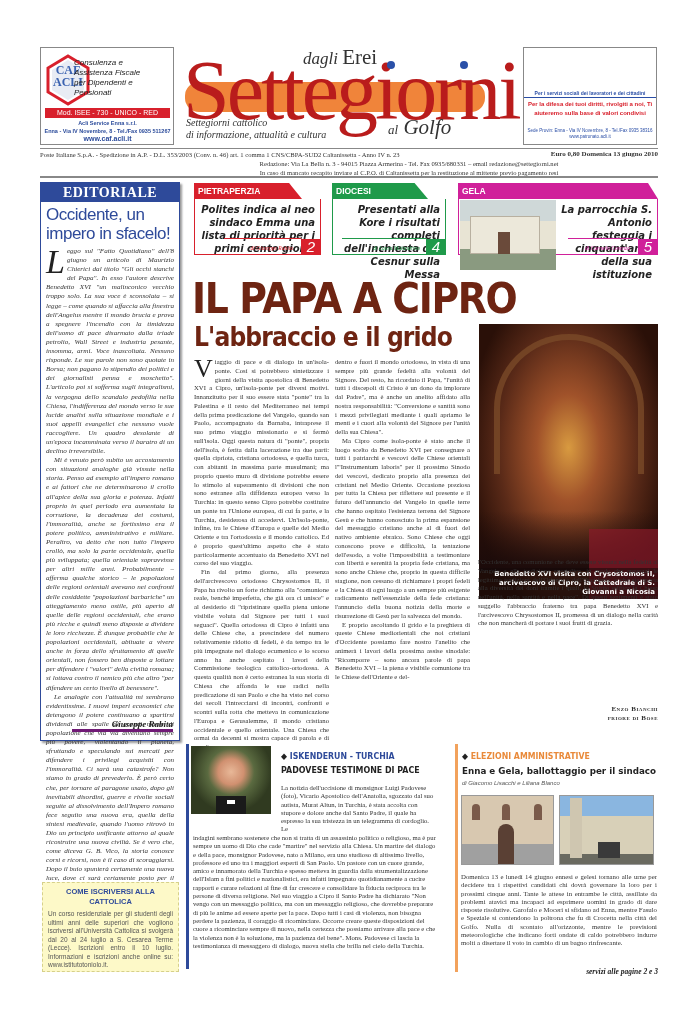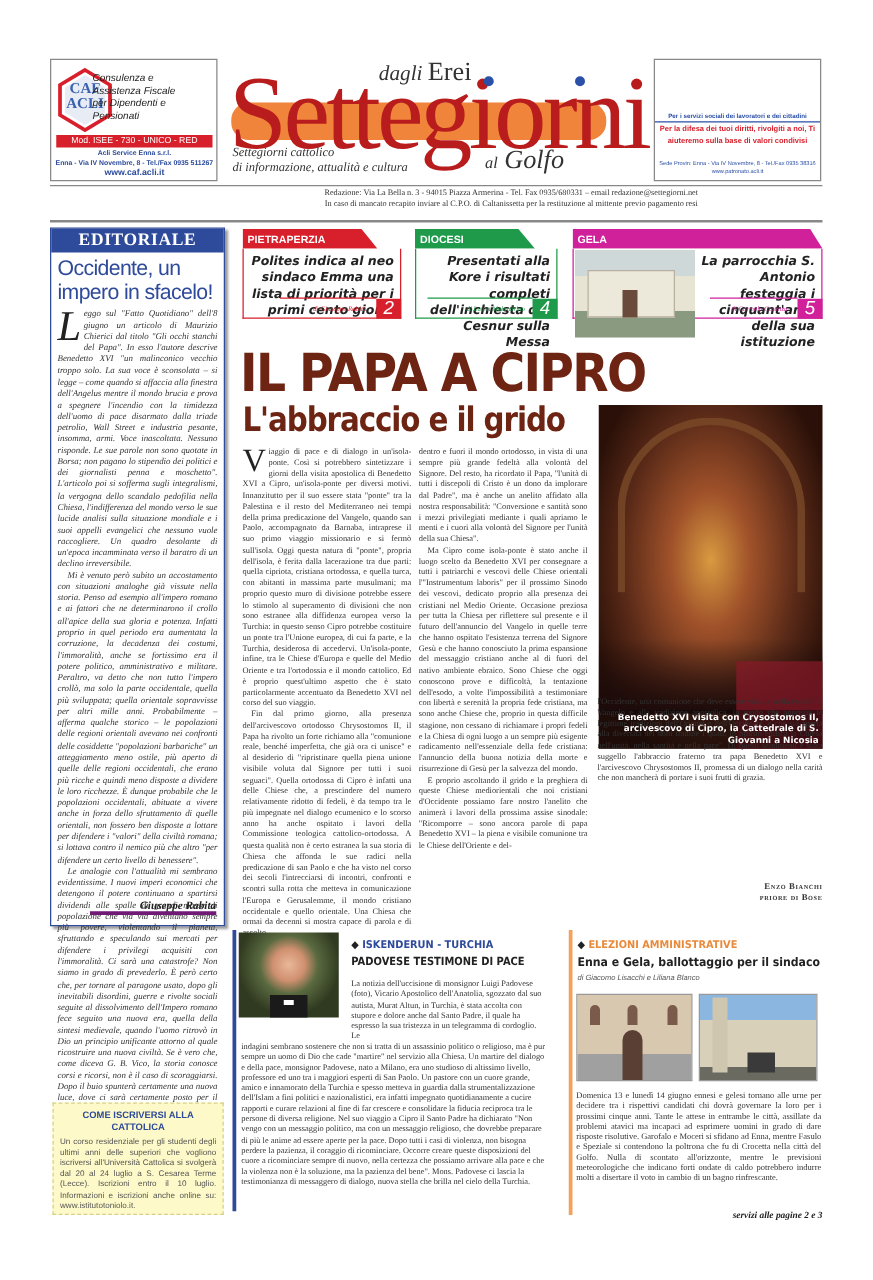--- a/index.html
+++ b/index.html
@@ -141,20 +141,24 @@
 <div class="abs patro">
   <div class="serv">Per i servizi sociali dei lavoratori e dei cittadini</div>
   <div class="difesa">Per la difesa dei tuoi diritti, rivolgiti a noi, Ti aiuteremo sulla base di valori condivisi</div>
   <div class="sede">
       <div>Sede Provin: Enna - Via IV Novembre, 8 - Tel./Fax 0935 38316</div>
       <div>www.patronato.acli.it</div>
     </div>
 </div>
 
 <div class="abs postal">
+  <div class="l1">
+      <span>Poste Italiane S.p.A. - Spedizione in A.P. - D.L. 353/2003 (Conv. n. 46) art. 1 comma 1 CNS/CBPA-SUD2 Caltanissetta - Anno IV n. 23</span>
+      <span class="price">Euro 0,80 Domenica 13 giugno 2010</span>
+    </div>
   <div class="l2">Redazione: Via La Bella n. 3 - 94015 Piazza Armerina - Tel. Fax 0935/680331 – email redazione@settegiorni.net</div>
   <div class="l3">In caso di mancato recapito inviare al C.P.O. di Caltanissetta per la restituzione al mittente previo pagamento resi</div>
 </div>
 <div class="abs postal-rule"></div>
 
 <div class="abs edit">
   <div class="hd">EDITORIALE</div>
   <div class="title">Occidente, un impero in sfacelo!</div>
   <div class="body">
     <p class="first"><span class="cap">L</span><span>eggo sul "Fatto Quotidiano" dell'8 giugno un articolo di Maurizio Chierici dal titolo "Gli occhi stanchi del Papa". In esso l'autore descrive Benedetto XVI "un malinconico vecchio troppo solo. La sua voce è sconsolata – si legge – come quando si affaccia alla finestra dell'Angelus mentre il mondo brucia e prova a spegnere l'incendio con la timidezza dell'uomo di pace disarmato dalla triade petrolio, Wall Street e industria pesante, insomma, armi. Voce inascoltata. Nessuno risponde. Le sue parole non sono quotate in Borsa; non pagano lo stipendio dei politici e dei giornalisti penna e moschetto". L'articolo poi si sofferma sugli integralismi, la vergogna dello scandalo pedofilia nella Chiesa, l'indifferenza del mondo verso le sue lucide analisi sulla situazione mondiale e i suoi appelli evangelici che nessuno vuole raccogliere. Un quadro desolante di un'epoca incamminata verso il baratro di un declino irreversibile.</span></p>

